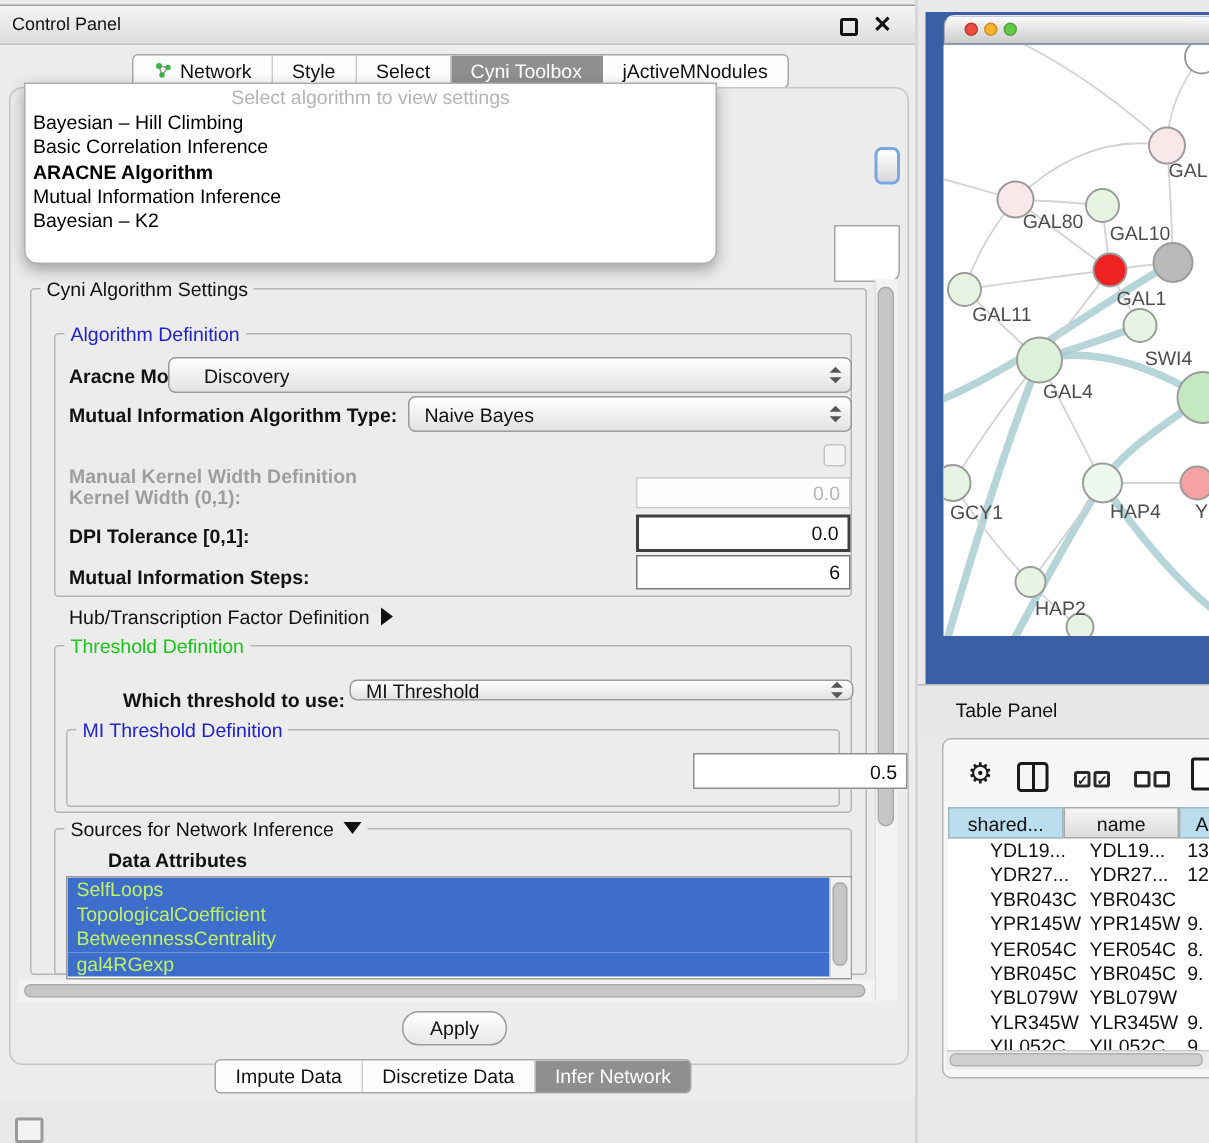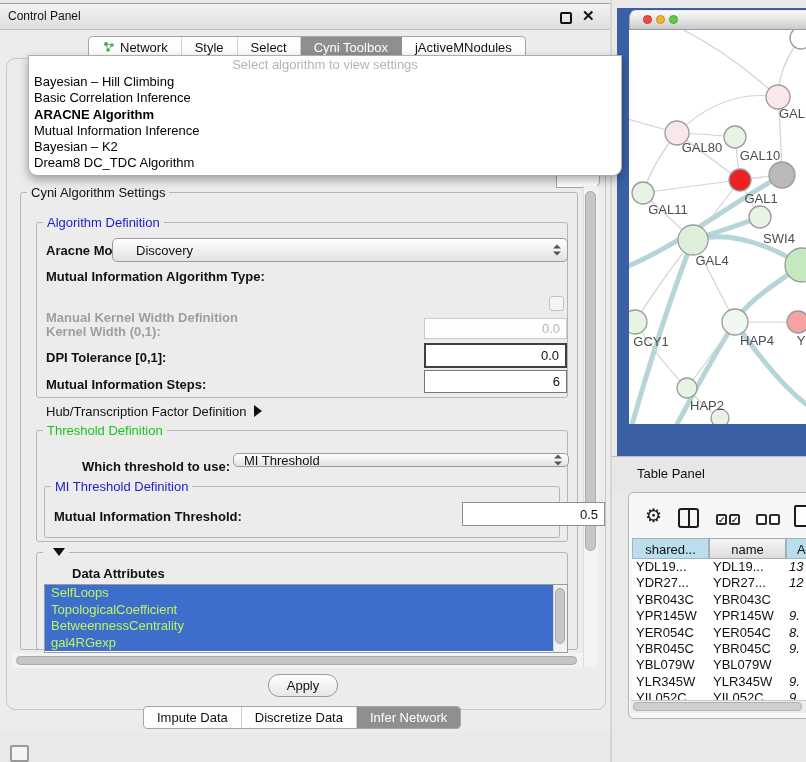--- a/index.html
+++ b/index.html
@@ -27,21 +27,21 @@
   .content-panel { left:6px; top:58px; width:600px; height:652px; background:#ececec;
                    border:1px solid #c6c6c6; border-radius:9px; }
 
   
   .frag-stepper { left:583px; top:98px; width:17px; height:25px; border:2px solid #7aa7e0;
                   border-radius:5px; background:linear-gradient(#ffffff,#d9d9d9); }
   .frag-box { left:556px; top:150px; width:44px; height:38px; border:1px solid #a6a6a6;
               border-radius:0 0 7px 0; background:#fff; }
 
   
-  .dropdown { left:28px; top:55px; width:594px; height:121px; background:#fff;
+  .dropdown { left:16px; top:55px; width:462px; height:121px; background:#fff;
               border:1px solid #aeaeae; border-radius:0 0 9px 9px;
               box-shadow:0 4px 10px rgba(0,0,0,0.32); z-index:50; overflow:hidden; }
   .dd-prompt { height:18px; line-height:18px; text-align:center; color:#b4b4b4; font-size:13px; }
   .dd-item { height:16.3px; line-height:16.3px; padding-left:5px; font-size:13px; color:#000; }
   .dd-item.bold { font-weight:bold; }
 
   
   .vtrack { left:583px; top:186px; width:15px; height:481px; background:#f3f3f3; border-left:1px solid #ddd; }
   .vthumb { left:585px; top:191px; width:11px; height:360px; background:#c6c6c6; border:1px solid #a9a9a9; border-radius:6px; }
   .htrack { left:12px; top:653px; width:571px; height:15px; background:#f3f3f3; }
@@ -119,24 +119,24 @@
   .cols-mid { position:absolute; left:50%; top:0; width:2px; height:100%; background:#1b1b1b; transform:translateX(-50%); }
   .mini-check { width:11px; height:11px; border:2px solid #2a2a2a; border-radius:2px;
                 font-size:9px; line-height:8px; text-align:center; font-weight:bold; color:#2a2a2a; background:#fff; }
   .page-icon { left:794px; top:505px; width:14px; height:22px; border:2px solid #1b1b1b; background:#fdfdfd; border-radius:2px; }
 
   .th { top:538px; height:21px; font-size:13px; text-align:center; line-height:21px;
         border:1px solid #9fb6bf; overflow:hidden; white-space:nowrap; }
   .th.sel { background:var(--hdr-blue); }
   .th.plainhdr { background:linear-gradient(#f5f5f5,#dcdcdc); border-color:#aaa; }
   .tbl-rows { left:632px; top:559px; width:174px; height:141px; overflow:hidden; background:#fff; }
-  .trow { display:flex; height:16.4px; line-height:16.4px; font-size:13px; white-space:nowrap; }
+  .trow { display:flex; height:16.4px; line-height:16.4px; font-size:13px; white-space:nowrap;margin-left:24px; }
   .trow .c1 { width:77px; padding-left:4px; overflow:hidden; }
   .trow .c2 { width:77px; padding-left:4px; overflow:hidden; }
-  .trow .c3 { width:20px; padding-left:3px; overflow:hidden;font-style:italic; }
+  .trow .c3 { width:20px; padding-left:3px; overflow:hidden; }
   .tbl-htrack { left:631px; top:700px; width:175px; height:13px; background:#ececec; border-top:1px solid #c9c9c9; }
   .tbl-hthumb { left:633px; top:702px; width:169px; height:9px; background:#cfcfcf; border:1px solid #b2b2b2; border-radius:4px; }
 </style>
 </head>
 <body>
 
 <div id="screen">
 
   <div class="abs cp-bg"></div>
   <div class="abs cp-titlebar"></div>
@@ -188,20 +188,27 @@
   <div class="abs flabel" style="left:46px; top:243px;">Aracne Mode:</div>
   <div class="abs combo" style="left:112px; top:238px; width:456px; height:24px;padding-left:23px;">
     <span>Discovery</span>
     <span class="stepper">
         <i class="up"></i>
         <i class="dn"></i>
       </span>
   </div>
 
   <div class="abs flabel" style="left:46px; top:269px;">Mutual Information Algorithm Type:</div>
+  <div class="abs combo" style="left:272px; top:264px; width:296px; height:24px;">
+    <span>Naive Bayes</span>
+    <span class="stepper">
+        <i class="up"></i>
+        <i class="dn"></i>
+      </span>
+  </div>
 
   <div class="abs flabel dim" style="left:46px; top:299px;margin-top:11px;">Manual Kernel Width Definition</div>
   <div class="abs chk" style="left:549px; top:296px; width:15px; height:15px;"></div>
 
   <div class="abs flabel dim" style="left:46px; top:324px;">Kernel Width (0,1):</div>
   <div class="abs field dim" style="left:424px; top:318px; width:143px; height:21px;">0.0</div>
 
   <div class="abs flabel" style="left:46px; top:350px;">DPI Tolerance [0,1]:</div>
   <div class="abs field strong" style="left:424px; top:343px; width:143px; height:25px;">0.0</div>
 
@@ -220,26 +227,25 @@
     <span>MI Threshold</span>
     <span class="stepper">
         <i class="up"></i>
         <i class="dn"></i>
       </span>
   </div>
 
   <div class="abs group" id="grp-mi">
     <span class="legend blue">MI Threshold Definition</span>
   </div>
-  <div class="abs flabel" style="left:54px; top:509px;">Mutual Information Threshold:</div>
   <div class="abs field" style="left:418px; top:502px; width:143px; height:24px;margin-left:44px;">0.5</div>
 
   <div class="abs group" id="grp-sources">
     <span class="legend">
-      <span class="tri-down"></span>
+      <span>Sources for Network Inference</span><span class="tri-down"></span>
     </span>
   </div>
   <div class="abs flabel" style="left:42px; top:566px;padding-left:30px;">Data Attributes</div>
   <div class="abs attr-list" id="attr-list">
       <div class="attr-item selected">SelfLoops</div>
       <div class="attr-item selected">TopologicalCoefficient</div>
       <div class="attr-item selected">BetweennessCentrality</div>
       <div class="attr-item selected">gal4RGexp</div>
     </div>
   <div class="abs list-vtrack"></div>
@@ -260,21 +266,20 @@
   <div class="abs mini-sq"></div>
 
   <div class="abs dropdown">
     <div class="dd-prompt">Select algorithm to view settings</div>
     <div id="dd-items">
         <div class="dd-item">Bayesian – Hill Climbing</div>
         <div class="dd-item">Basic Correlation Inference</div>
         <div class="dd-item bold">ARACNE Algorithm</div>
         <div class="dd-item">Mutual Information Inference</div>
         <div class="dd-item">Bayesian – K2</div>
-        <div class="dd-item">Dream8 DC_TDC Algorithm</div>
       </div>
   </div>
 
   <div class="abs divider"></div>
   <div class="abs desktop"></div>
   <div class="abs win-titlebar"></div>
   <div class="abs light red"></div>
   <div class="abs light yellow"></div>
   <div class="abs light green"></div>
   <div class="abs win-content">

